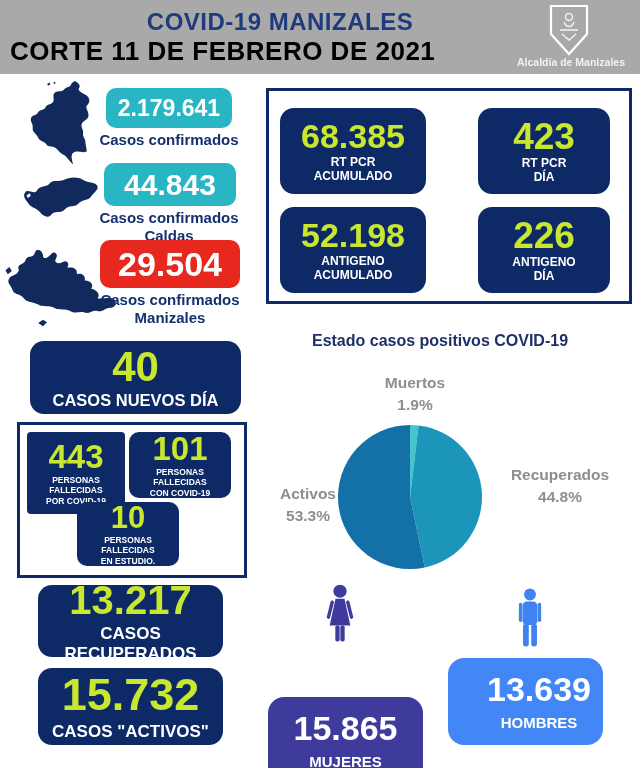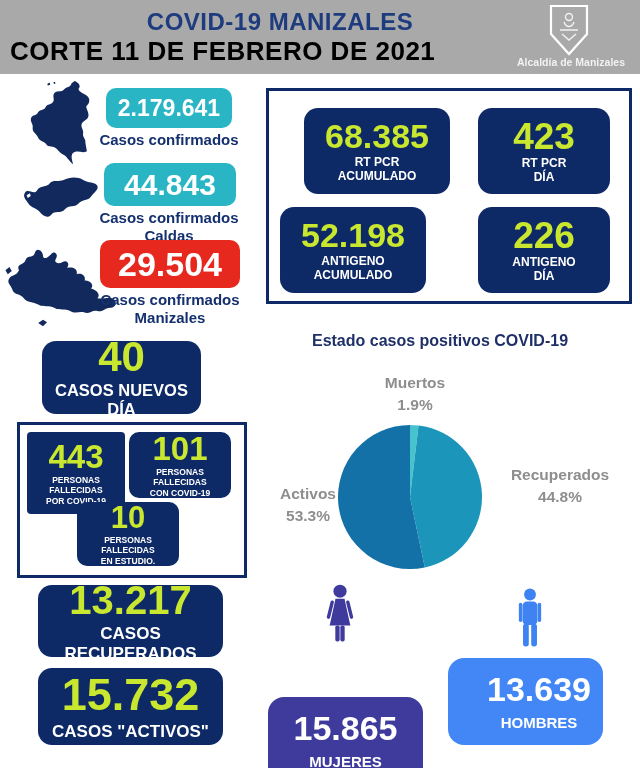--- a/index.html
+++ b/index.html
@@ -89,42 +89,42 @@
 <div class="badge red" style="left:100px;top:240px;width:140px;height:48px;font-size:34px;text-align:center;">
   <span>29.504</span>
 </div>
 <div class="map-caption" style="left:97px;top:291px;width:146px;">
   <div>Casos confirmados</div>
   <div>Manizales</div>
 </div>
 
 <div class="panel" style="left:266px;top:88px;width:366px;height:216px;"></div>
 
-<div class="navybox" style="left:280px;top:108px;width:146px;height:86px;margin-left:24px;">
+<div class="navybox" style="left:280px;top:108px;width:146px;height:86px;">
   <div class="num-md lime">68.385</div>
   <div style="font-size:12px;">RT PCR</div>
   <div style="font-size:12px;">ACUMULADO</div>
 </div>
 <div class="navybox" style="left:478px;top:108px;width:132px;height:86px;">
   <div class="num-md lime" style="font-size:37px;">423</div>
   <div style="font-size:12px;">RT PCR</div>
   <div style="font-size:12px;">DÍA</div>
 </div>
 <div class="navybox" style="left:280px;top:207px;width:146px;height:86px;">
   <div class="num-md lime">52.198</div>
   <div style="font-size:12px;">ANTIGENO</div>
   <div style="font-size:12px;">ACUMULADO</div>
 </div>
 <div class="navybox" style="left:478px;top:207px;width:132px;height:86px;">
   <div class="num-md lime" style="font-size:37px;">226</div>
   <div style="font-size:12px;">ANTIGENO</div>
   <div style="font-size:12px;">DÍA</div>
 </div>
 
-<div class="navybox" style="left:42px;top:341px;width:159px;height:73px;">
+<div class="navybox" style="left:30px;top:341px;width:211px;height:73px;">
   <div class="lime" style="font-size:42px;line-height:1;">40</div>
   <div class="lbl-md">CASOS NUEVOS DÍA</div>
 </div>
 
 <div class="panel" style="left:17px;top:422px;width:230px;height:156px;"></div>
 <div class="navybox" style="left:27px;top:432px;width:98px;height:82px;border-radius:4px;">
   <div class="lime" style="font-size:33px;line-height:1;">443</div>
   <div class="lbl-sm">PERSONAS FALLECIDAS</div>
   <div class="lbl-sm" style="margin-top:0;">POR COVID-19</div>
 </div>

